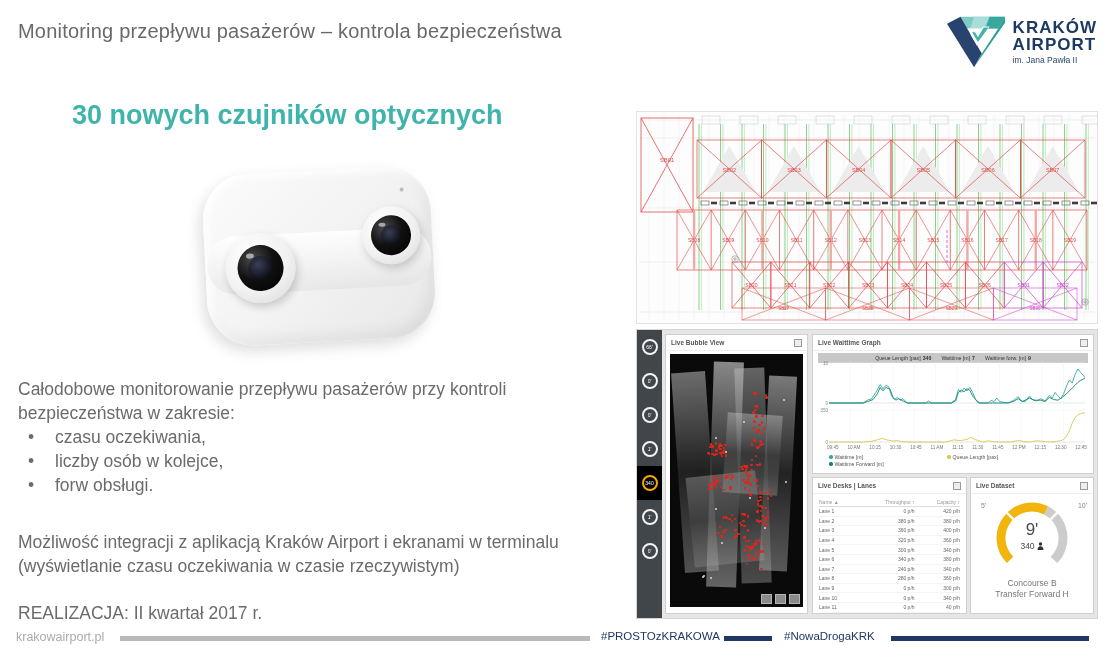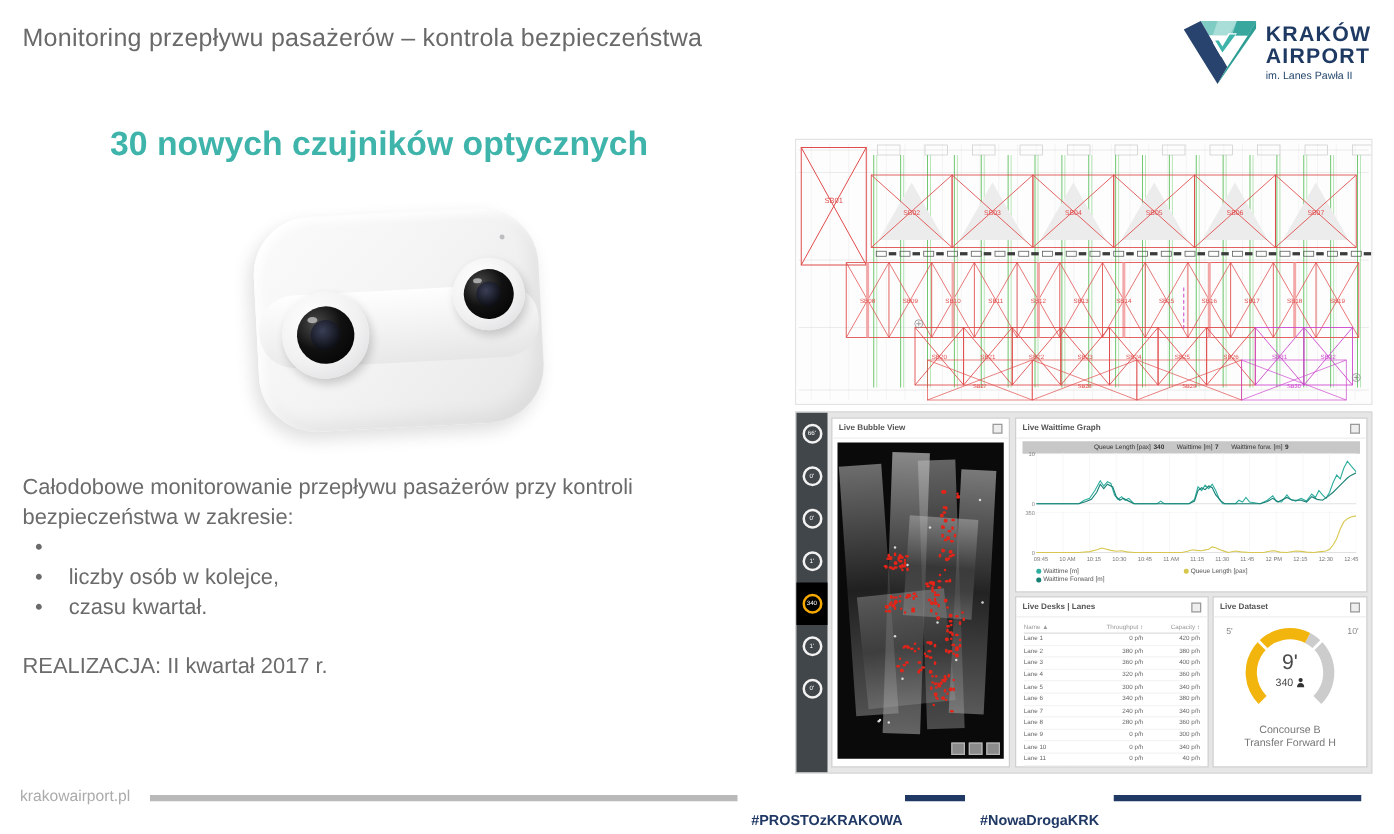--- a/index.html
+++ b/index.html
@@ -6,21 +6,21 @@
   body{width:1115px;height:667px;background:#fff;font-family:"Liberation Sans",sans-serif;overflow:hidden;}
   .slide{position:relative;width:1115px;height:667px;background:#fff;overflow:hidden;}
 
   
   .slide-title{position:absolute;left:18px;top:20px;font-size:20px;color:#696969;letter-spacing:.2px;}
   .logo{position:absolute;right:18px;top:16px;display:flex;align-items:center;gap:8px;}
   .logo-text{color:#1e3a63;line-height:1;}
   .logo-text .l1,.logo-text .l2{font-size:17px;font-weight:bold;letter-spacing:1px;}
   .logo-text .l3{font-size:8.5px;margin-top:3px;color:#27496d;}
 
-  .heading{position:absolute;left:72px;top:100px;font-size:27px;font-weight:bold;color:#3eb4ab;margin-left:16px;}
+  .heading{position:absolute;left:72px;top:100px;font-size:27px;font-weight:bold;color:#3eb4ab;}
 
   
   .sensor-wrap{position:absolute;left:170px;top:150px;width:320px;height:220px;}
   .sensor-body{position:absolute;left:35px;top:20px;width:228px;height:172px;border-radius:46px;
     background:linear-gradient(135deg,#fbfbfb 0%,#f4f4f4 45%,#e7e7e8 100%);
     box-shadow:-4px 6px 14px rgba(0,0,0,.13), inset -6px -8px 14px rgba(0,0,0,.05), inset 4px 4px 8px #fff;
     transform:rotate(-3deg);}
   .sensor-band{position:absolute;left:2px;top:62px;width:224px;height:58px;background:linear-gradient(180deg,rgba(255,255,255,.9),rgba(220,220,222,.45));border-radius:28px;}
   .lens-pod{position:absolute;border-radius:50%;background:radial-gradient(circle at 38% 32%,#ffffff 0%,#f1f1f2 55%,#d8d8da 100%);box-shadow:2px 4px 8px rgba(0,0,0,.18);}
   .lens{position:absolute;border-radius:50%;background:radial-gradient(circle at 34% 30%,#4a4a4a 0%,#111 45%,#000 100%);}
@@ -82,21 +82,21 @@
   .gauge-wrap{position:absolute;left:14px;top:20px;width:94px;height:78px;}
   .gauge-tick-label{position:absolute;font-size:7px;color:#888;}
   .gauge-center{position:absolute;left:0;top:22px;width:94px;text-align:center;}
   .gauge-value{font-size:17px;color:#4a4a4a;}
   .gauge-count{font-size:8.5px;color:#4a4a4a;margin-top:1px;display:flex;align-items:center;justify-content:center;gap:2px;}
   .gauge-caption{position:absolute;left:0;right:0;top:100px;text-align:center;font-size:8.5px;color:#777;line-height:1.25;}
 
   
   .footer-site{position:absolute;left:16px;top:630px;font-size:12.5px;color:#ababab;}
   .footer-bar-gray{position:absolute;left:120px;top:636px;width:470px;height:5px;background:#b9b9b9;}
-  .hashtag{position:absolute;top:651px;font-size:11.5px;font-weight:bold;color:#1f3864;}
+  .hashtag{position:absolute;top:630px;font-size:11.5px;font-weight:normal;color:#1f3864;}
   .ht1{left:601px;} .ht2{left:784px;}
   .footer-bar-navy{position:absolute;top:636px;height:5px;background:#1f3864;}
   .nb1{left:724px;width:48px;} .nb2{left:891px;width:198px;}
 </style>
 </head>
 <body>
 
 <div class="slide">
 
   <div class="slide-title">Monitoring przepływu pasażerów – kontrola bezpieczeństwa</div>
@@ -108,21 +108,21 @@
       <polygon points="44,0 60,0 53,12 40,12" fill="#39a79e"></polygon>
       <polygon points="14,0 21,12 36,38 28,52 0,7" fill="#27436e"></polygon>
       <polygon points="28,52 36,38 53,12 60,0 60,6" fill="#2f9e95"></polygon>
       <polygon points="24,18 31,30 44,10 37,10 31,20 28,18" fill="#fff"></polygon>
       <polygon points="21,12 40,12 31,28" fill="#fff"></polygon>
       <polygon points="26,16 32,26 43,11 38,11 32,21 29,16" fill="#3eb4ab"></polygon>
     </svg>
     <div class="logo-text">
       <div class="l1">KRAKÓW</div>
       <div class="l2">AIRPORT</div>
-      <div class="l3">im. Lanes Pawła II</div>
+      <div class="l3">im. Jana Pawła II</div>
     </div>
   </div>
 
   <div class="heading">30 nowych czujników optycznych</div>
 
   <div class="sensor-wrap">
     <div class="sensor-body">
       <div class="sensor-band"></div>
       <div class="led-dot" style="right:26px;top:22px;"></div>
 
@@ -140,30 +140,32 @@
         </div>
       </div>
     </div>
   </div>
 
   <div class="copy">
     <div>Całodobowe monitorowanie przepływu pasażerów przy kontroli bezpieczeństwa w zakresie:</div>
     <div>
         <div class="bullet">
           <div class="dot">•</div>
+          <div class="">czasu oczekiwania,</div>
         </div>
         <div class="bullet">
           <div class="dot">•</div>
           <div class="">liczby osób w kolejce,</div>
         </div>
         <div class="bullet">
           <div class="dot">•</div>
-          <div class="">czasu kwartał.</div>
-        </div>
-      </div>
+          <div class="">forw obsługi.</div>
+        </div>
+      </div>
+    <div class="integration">Możliwość integracji z aplikacją Kraków Airport i ekranami w terminalu (wyświetlanie czasu oczekiwania w czasie rzeczywistym)</div>
     <div class="realization">REALIZACJA: II kwartał 2017 r.</div>
   </div>
 
   <svg class="floorplan" id="floorplan-svg" viewBox="0 0 460 211">
       <rect x="0" y="0" width="460" height="211" fill="#fdfdfd"></rect>
       <g>
         <line x1="12" y1="3" x2="12" y2="208" stroke="#e8e8e8" stroke-width="0.4"></line>
         <line x1="27" y1="3" x2="27" y2="208" stroke="#e8e8e8" stroke-width="0.4"></line>
         <line x1="42" y1="3" x2="42" y2="208" stroke="#e8e8e8" stroke-width="0.4"></line>
         <line x1="57" y1="3" x2="57" y2="208" stroke="#e8e8e8" stroke-width="0.4"></line>

